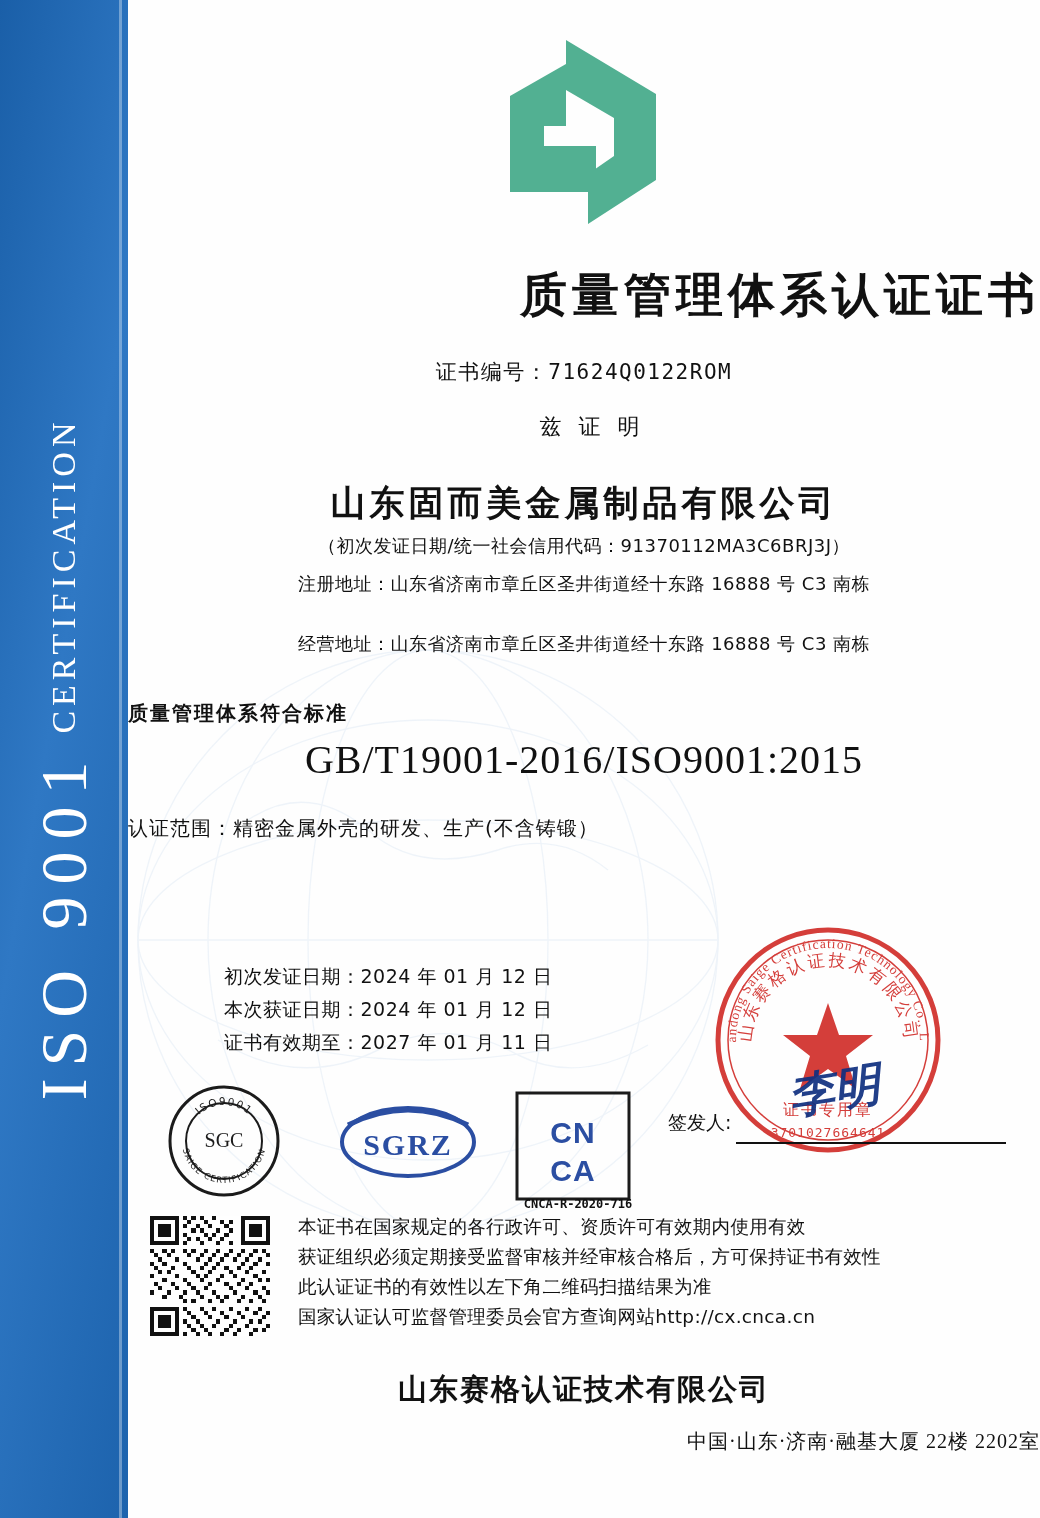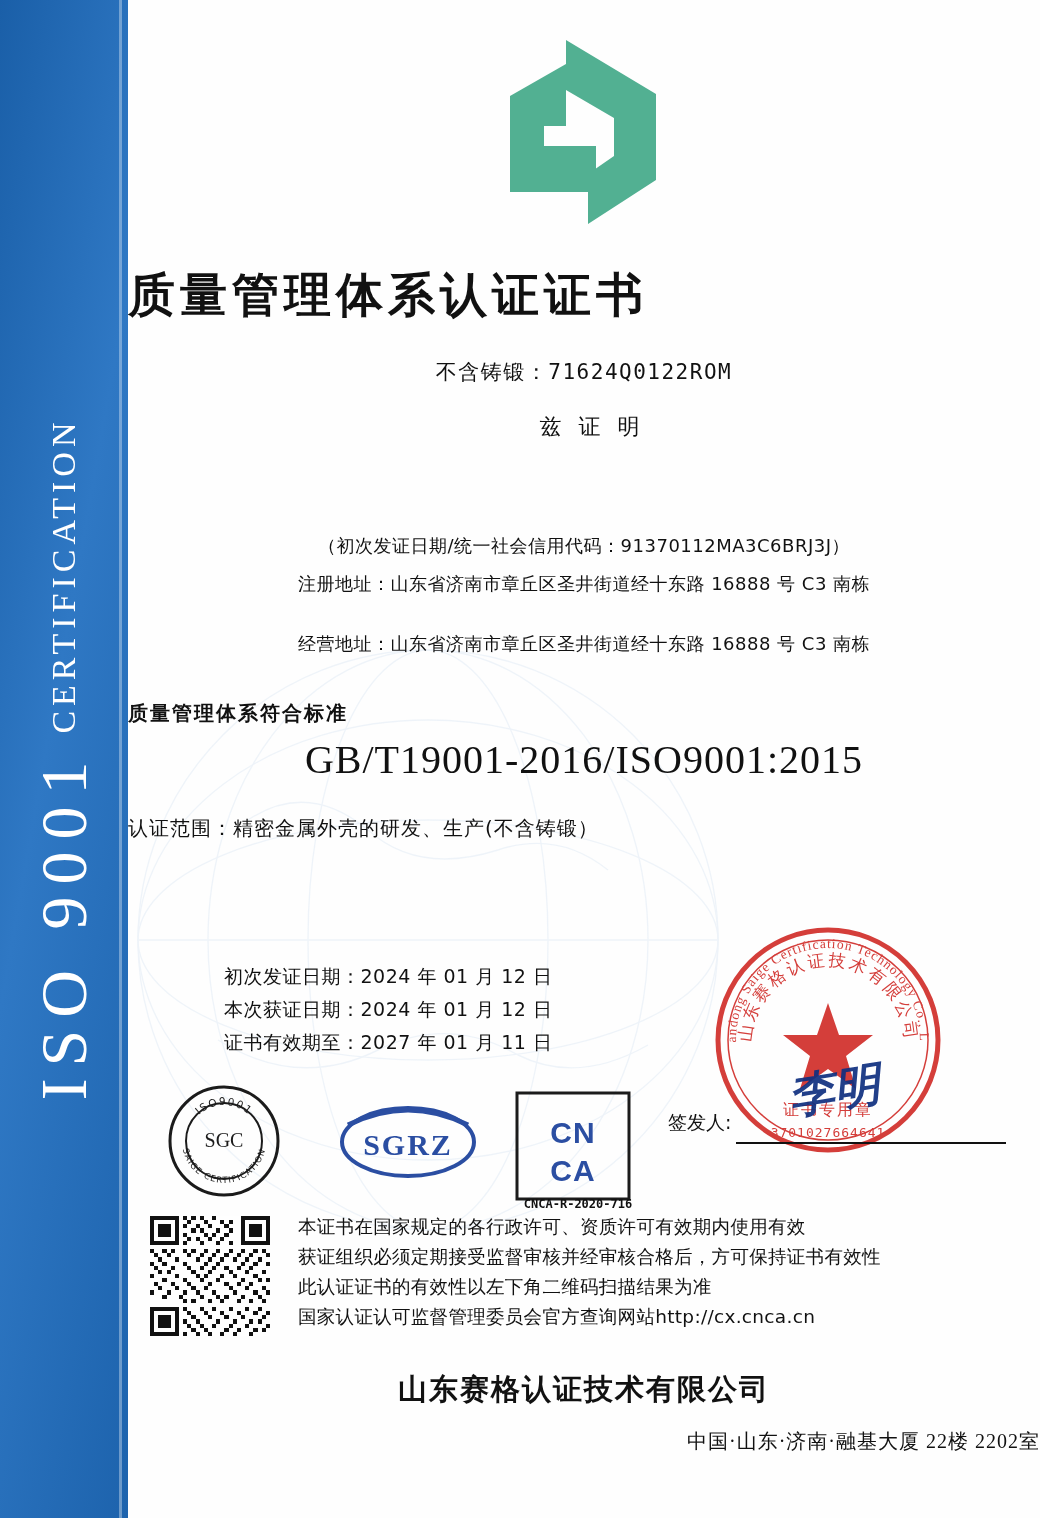--- a/index.html
+++ b/index.html
@@ -92,21 +92,21 @@
     width: 220px;
     height: 200px;
   }
 
   
   .title {
     position: absolute;
     top: 264px;
     left: 0;
     width: 100%;
-    text-align: left;
+    text-align: right;
     font-family: "DejaVu Sans", sans-serif;
     font-size: 47px;
     font-weight: bold;
     letter-spacing: 5px;
     color: #111111;
   }
   .cert-no {
     position: absolute;
     top: 358px;
     left: 0;
@@ -377,23 +377,24 @@
         <path d="M70 14 L148 14 L148 60 L96 60 L96 86 L198 86 L198 132 L152 132 L152 176 L198 176 L198 196 L112 196 L112 132 L34 132 L34 86 L78 86 L78 60 L70 60 Z" opacity="0"></path>
 
         <path d="M92 6 L182 60 L182 146 L114 190 L114 140 L140 122 L140 84 L92 56 Z"></path>
         <path d="M92 6 L92 56 L44 84 L44 122 L92 150 L92 198 L14 150 L14 58 Z" opacity="0"></path>
         <path d="M30 66 L92 30 L92 96 L66 96 L66 120 L118 120 L118 166 L30 166 Z" opacity="0"></path>
         <path d="M36 62 L92 30 L92 92 L70 92 L70 112 L122 112 L122 158 L36 158 Z"></path>
       </g>
     </svg>
 
     <div class="title">质量管理体系认证证书</div>
-    <div class="cert-no">不含铸锻：71624Q0122ROM</div>
+    <div class="cert-no">证书编号：71624Q0122ROM</div>
     <div class="hereby">兹 证 明</div>
 
+    <div class="company">山东固而美金属制品有限公司</div>
     <div class="org-code">（初次发证日期/统一社会信用代码：91370112MA3C6BRJ3J）</div>
     <div class="addr reg">注册地址：山东省济南市章丘区圣井街道经十东路 16888 号 C3 南栋</div>
     <div class="addr biz">经营地址：山东省济南市章丘区圣井街道经十东路 16888 号 C3 南栋</div>
 
     <div class="standard-label">质量管理体系符合标准</div>
     <div class="standard-code">GB/T19001-2016/ISO9001:2015</div>
     <div class="scope">认证范围：精密金属外壳的研发、生产(不含铸锻）</div>
 
     <div class="dates">
       <div>初次发证日期：2024 年 01 月 12 日</div>

